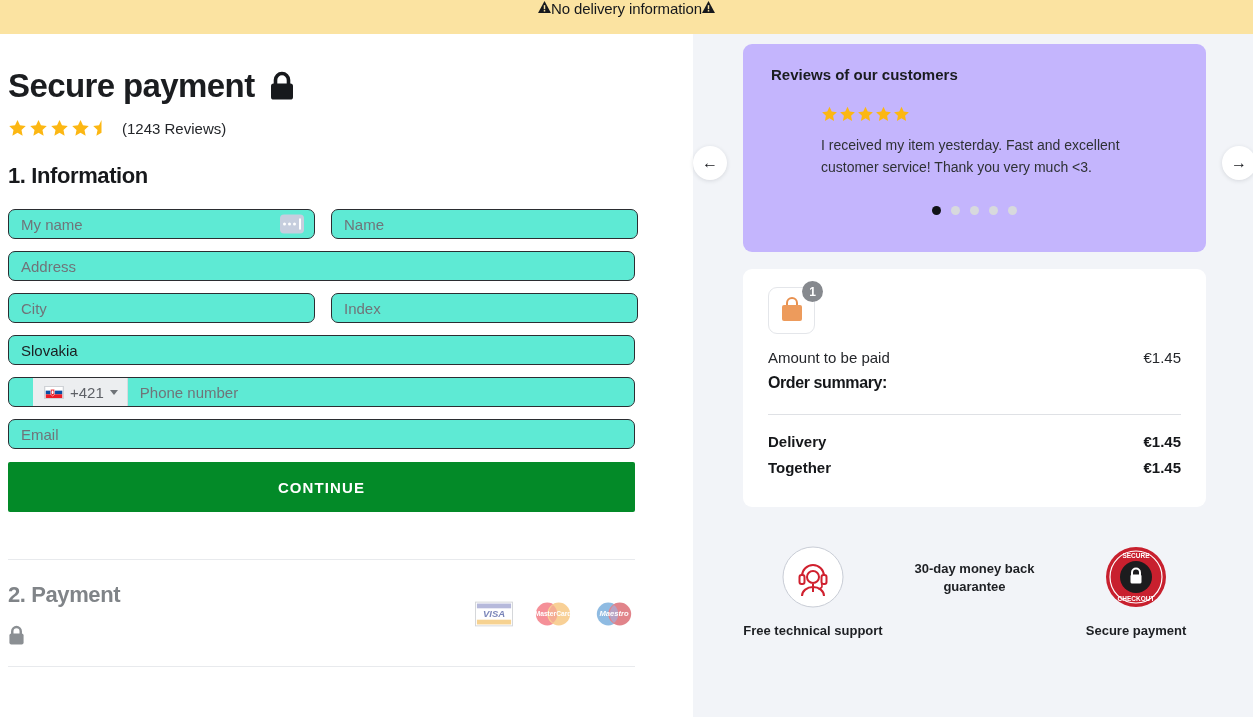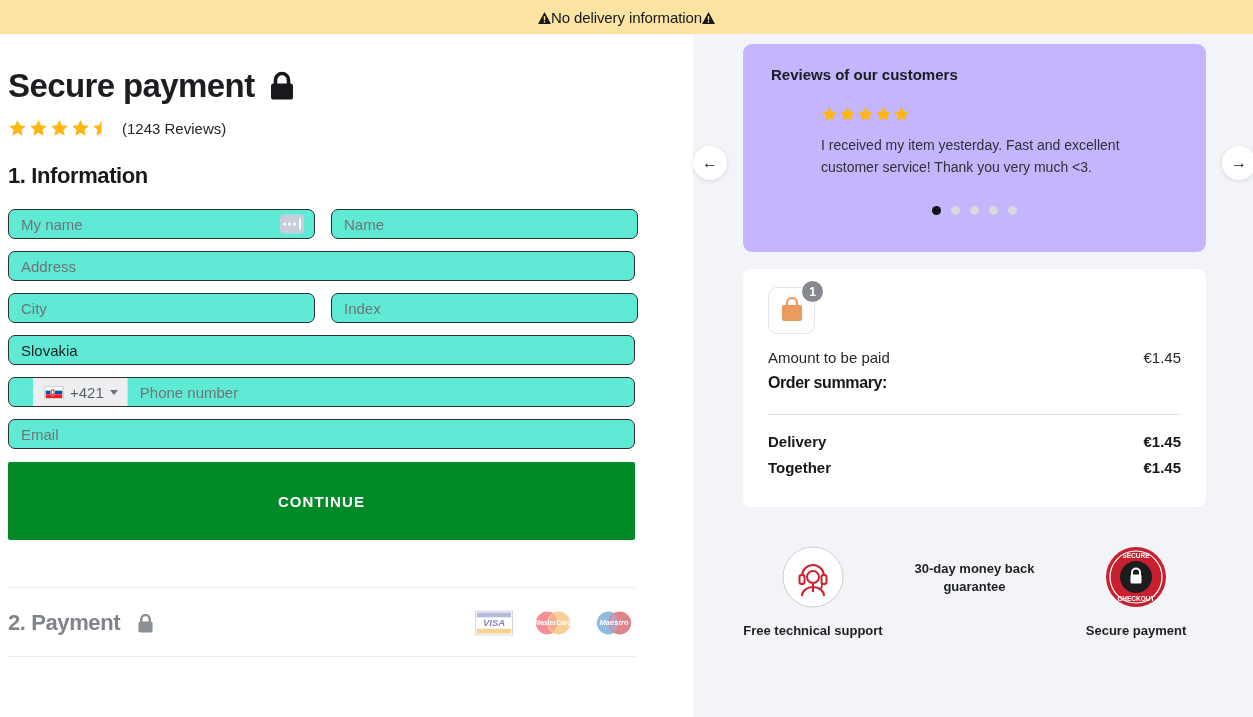--- a/index.html
+++ b/index.html
@@ -8,21 +8,21 @@
     font-family: "Liberation Sans", sans-serif;
     background: #ffffff;
     overflow: hidden;
   }
   .page { position: relative; width: 1253px; height: 717px; display: flex; flex-direction: column; }
 
   
   .banner {
     height: 34px; flex: 0 0 34px;
     background: #fbe3a1;
-    display: flex; align-items: center; justify-content: center;
+    display: flex; justify-content: center;
     font-size: 15px; color: #16181c; letter-spacing: -0.1px;
   }
   .banner .warn-tri { display: inline-block; width: 13px; height: 12px; position: relative; top: 1px; }
   .banner .warn-tri svg { display: block; }
 
   
   .body { flex: 1 1 auto; display: flex; align-items: stretch; min-height: 0; }
   .left-col { width: 693px; flex: 0 0 693px; background: #ffffff; padding: 0 20px 0 8px; position: relative; }
   .right-col { flex: 1 1 auto; background: #f2f4f8; position: relative; padding: 10px 0 0 0; }
 
@@ -63,30 +63,30 @@
     background: #eceef0; padding: 0 9px 0 11px; border-right: 1px solid #d8dade;
     cursor: pointer;
     margin-left: 24px;
   }
   .flag-sk { width: 20px; height: 13px; display: block; border: 1px solid #cfd2d6; }
   .dial { font-size: 15px; color: #5e6167; }
   .caret-dn { width: 0; height: 0; border-left: 4px solid transparent; border-right: 4px solid transparent; border-top: 5px solid #6f7378; }
   .phone-input { flex: 1; padding-left: 12px; font-size: 15px; color: #707479; }
 
   .continue-btn {
-    width: 627px; height: 78px; background: #038a28; border: none; border-radius: 2px;
+    width: 627px; height: 50px; background: #038a28; border: none; border-radius: 2px;
     color: #fff; font-size: 15px; font-weight: bold; letter-spacing: 1.1px;
     margin-top: 13px; cursor: pointer;
     display: flex; align-items: center; justify-content: center;
   }
 
   
   .divider { width: 627px; height: 1px; background: #e8eaed; margin-top: 47px; }
   .pay-row { width: 627px; display: flex; align-items: center; justify-content: space-between; padding: 22px 0 20px 0; }
-  .pay-left { display: flex; align-items: center; gap: 17px; }
+  .pay-left { display: flex; align-items: flex-start; gap: 17px; flex-direction: column; }
   .pay-left h2 { font-size: 22px; font-weight: bold; color: #808488; letter-spacing: -0.4px; }
   .lock-gray { width: 17px; height: 21px; }
   .cards { display: flex; align-items: center; gap: 19px; opacity: 0.62; }
   .card-logo { height: 26px; }
   .reviews-wrap { position: relative; width: 563px; margin: 0 auto; }
   .reviews-card { width: 463px; margin: 0 auto; background:#c4b5fd; border-radius: 9px; padding: 22px 28px 16px 28px; min-height: 208px; position: relative; }
   .reviews-card h3 { font-size: 15px; font-weight: bold; color: #1a1c20; }
   .review-stars { display: flex; gap: 1px; margin: 23px 0 0 50px; }
   .review-stars .star { width: 17px; height: 17px; }
   .review-text { margin: 12px 0 0 50px; font-size: 14px; line-height: 1.55; color: #2e3135; max-width: 340px; }

